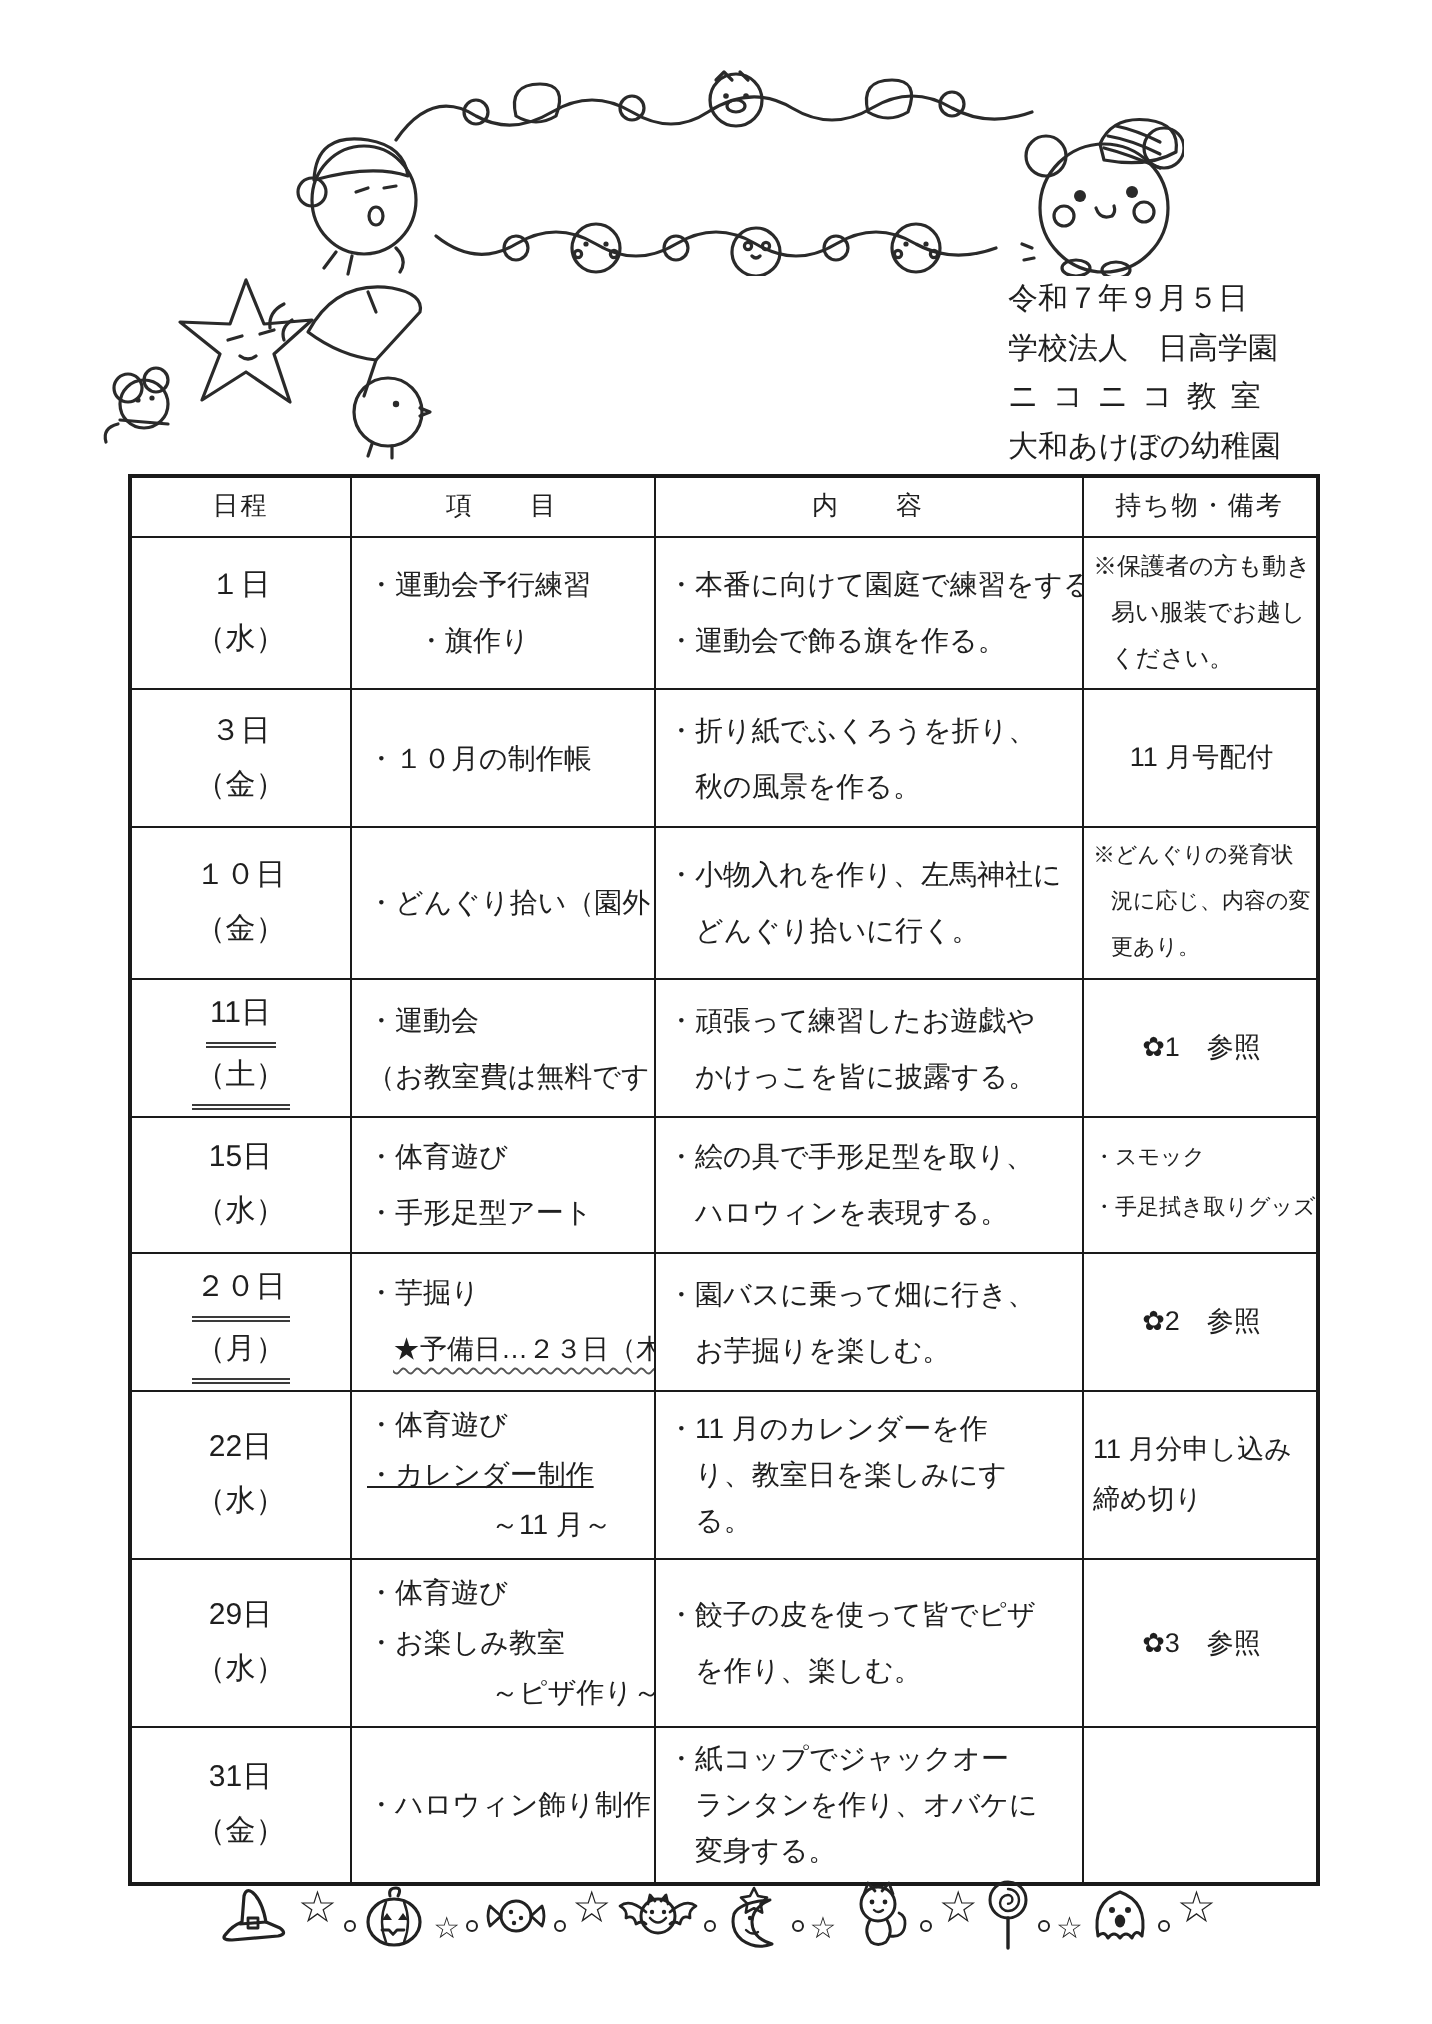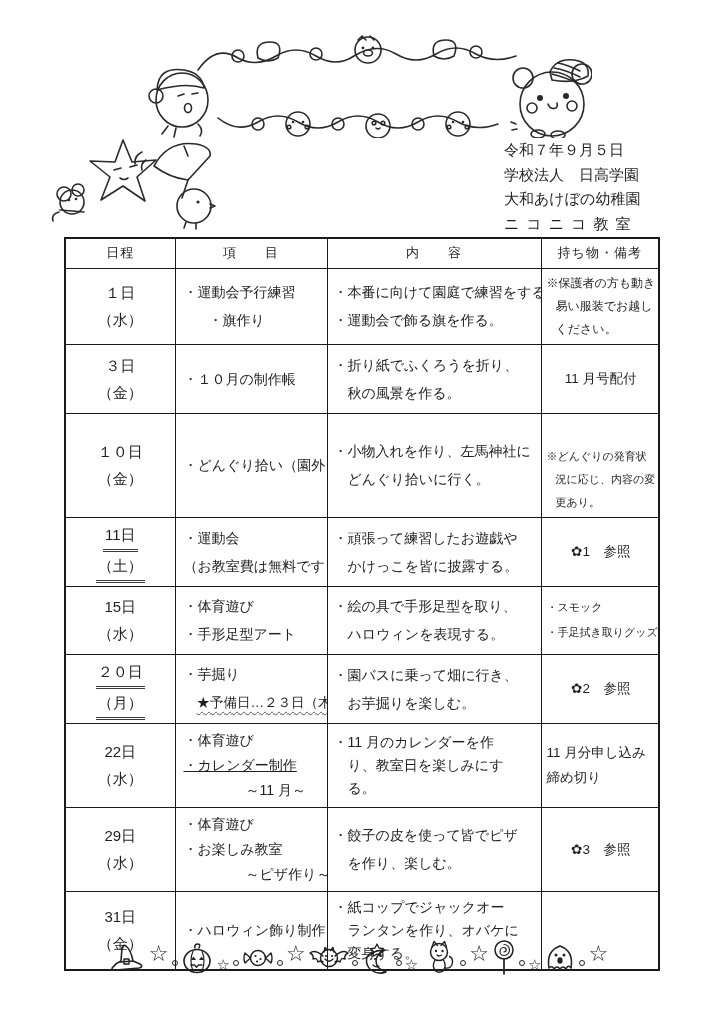--- a/index.html
+++ b/index.html
@@ -138,22 +138,22 @@
   <circle class="stroke" cx="168" cy="74" r="17" fill="#fff"></circle>
   <path class="stroke" d="M162 48 l-6 18"></path>
   <circle cx="172" cy="70" r="1.6" fill="#2a2a2a"></circle>
   <path class="stroke" d="M184 72 l5 2 -5 2"></path>
   <path class="stroke" d="M160 90 l-2 6 M170 91 l0 6"></path>
 </svg>
 
 <div class="info">
   <div class="line">令和７年９月５日</div>
   <div class="line">学校法人　日高学園</div>
+  <div class="line sp">ニコニコ教室</div>
   <div class="line">大和あけぼの幼稚園</div>
-  <div class="line sp">ニコニコ教室</div>
 </div>
 
 <table class="sched">
   <colgroup>
     <col style="width:110px">
       <col style="width:152px">
       <col style="width:214px">
       <col style="width:118px">
   </colgroup>
   <thead>
@@ -206,21 +206,21 @@
           <div class="line"><span>（金）</span></div>
         </td>
         <td class="c-items">
           <div class="line" style="line-height: 28px;">・どんぐり拾い（園外）</div>
         </td>
         <td class="c-cont">
           <div class="line" style="line-height: 28px;">・小物入れを作り、左馬神社に</div>
           <div class="line" style="line-height: 28px;">　どんぐり拾いに行く。</div>
         </td>
         <td class="c-notes sz-xs">
-          <div class="line" style="line-height: 23px; margin-top: 28px;">※どんぐりの発育状</div>
+          <div class="line" style="line-height: 23px;">※どんぐりの発育状</div>
           <div class="line" style="line-height: 23px; padding-left: 9px;">況に応じ、内容の変</div>
           <div class="line" style="line-height: 23px; padding-left: 9px;">更あり。</div>
         </td>
       </tr>
       <tr class="t-row" style="height: 69px;">
         <td class="c-date">
           <div class="line"><span class="dblu">11日</span></div>
           <div class="line"><span class="dblu">（土）</span></div>
         </td>
         <td class="c-items">

